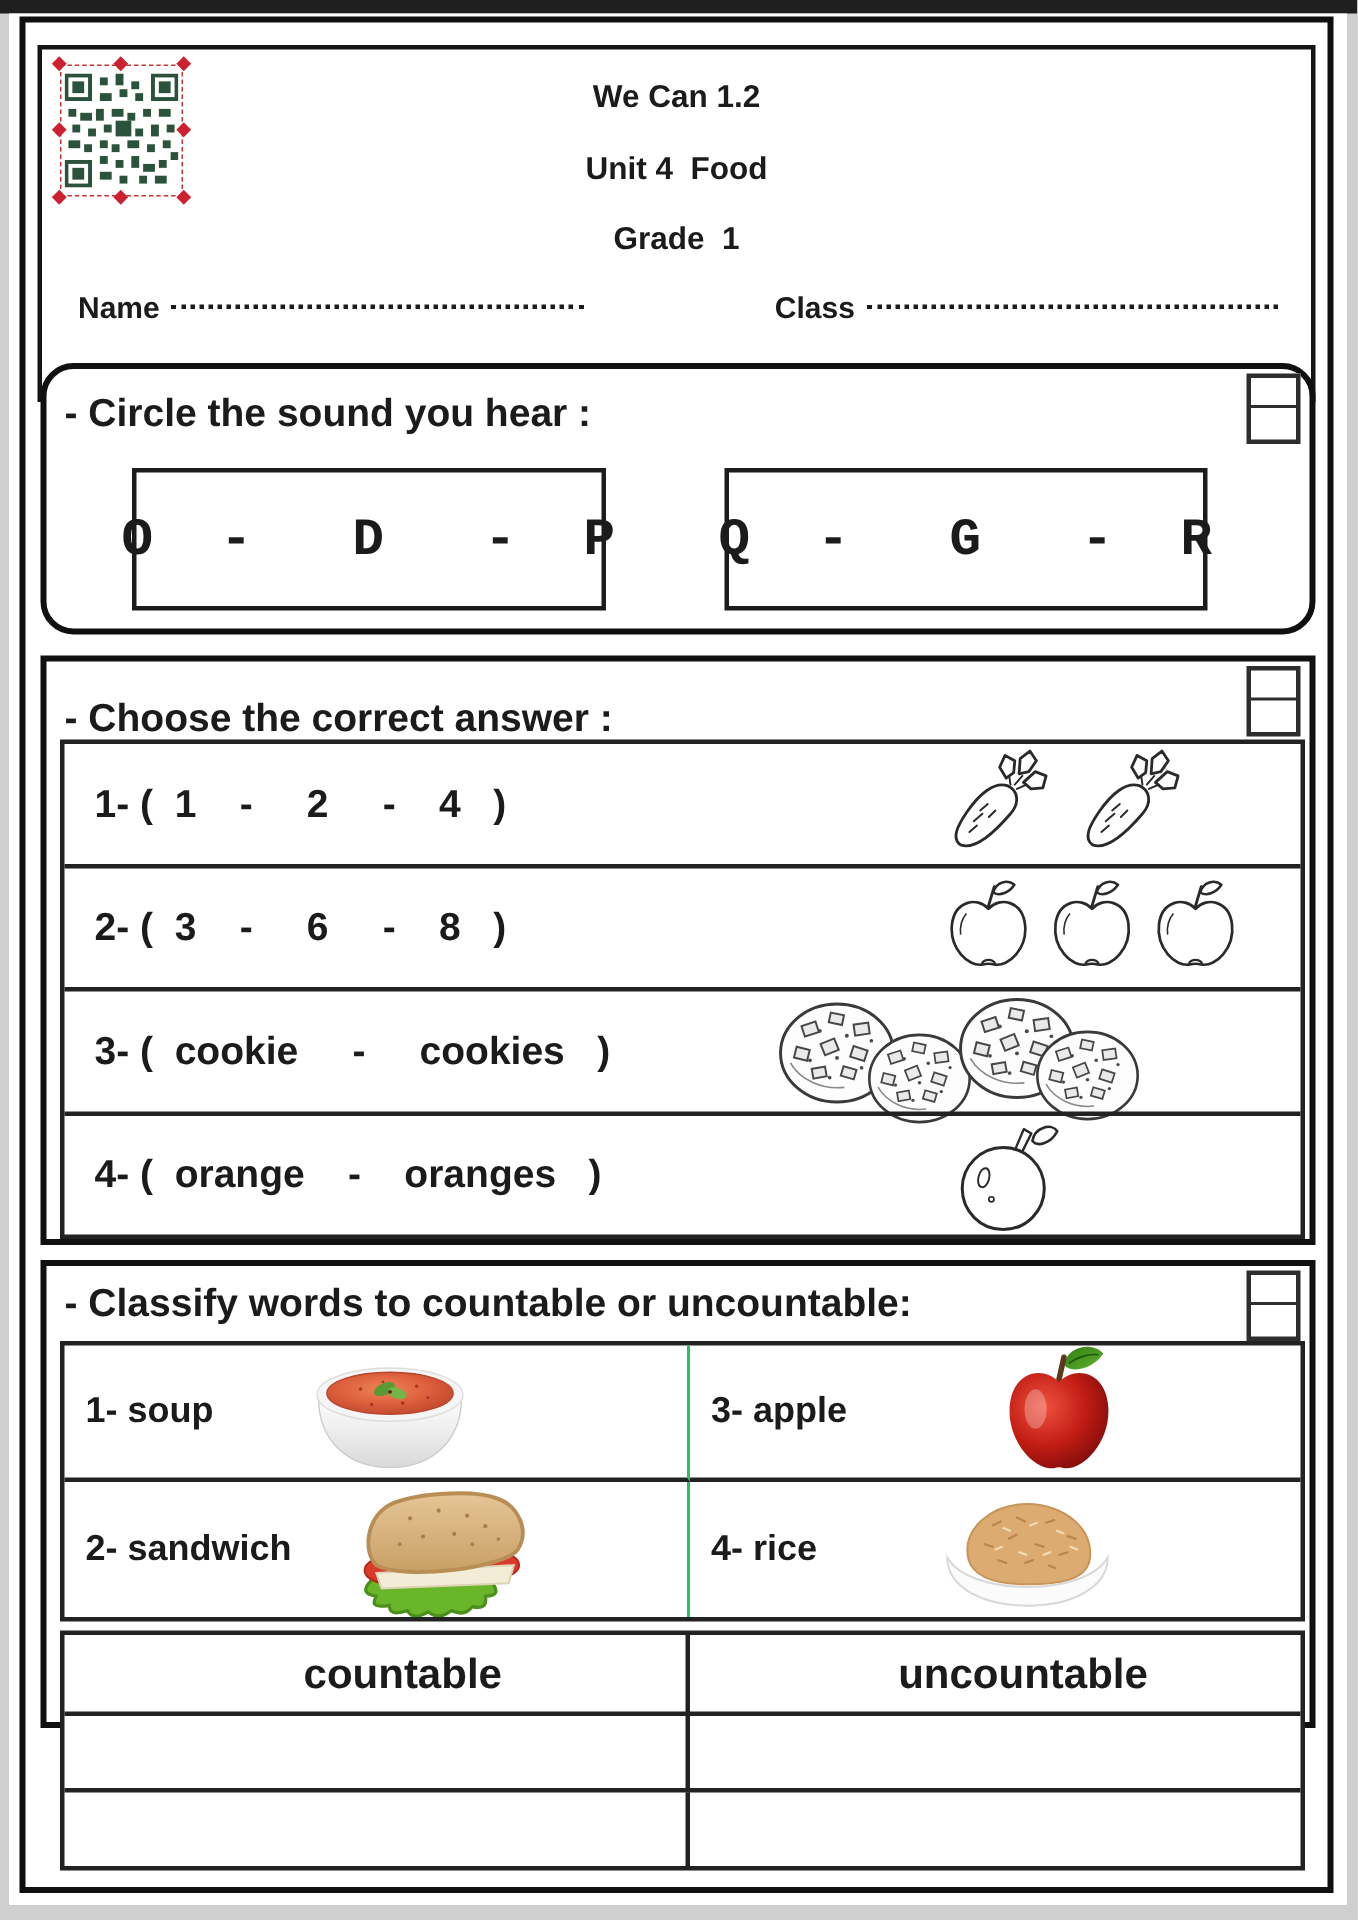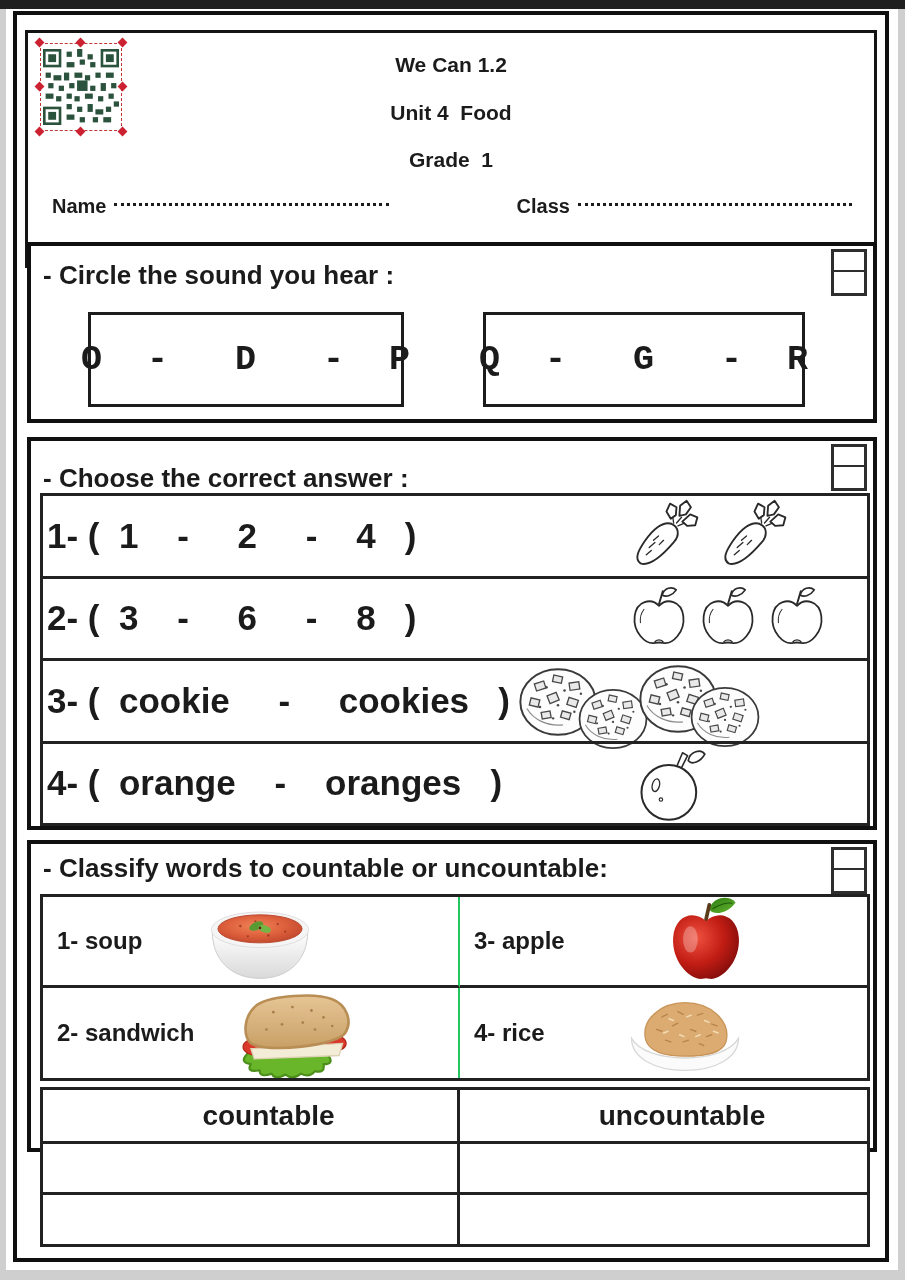--- a/index.html
+++ b/index.html
@@ -22,35 +22,35 @@
   .qr-wrap{position:absolute;left:8px;top:6px;width:90px;height:96px;}
   .qr-sel{position:absolute;left:4px;top:4px;right:4px;bottom:4px;border:1px dashed #c23333;}
   .qr-svg{position:absolute;left:7px;top:7px;width:76px;height:82px;}
   .handle{position:absolute;width:7px;height:7px;background:#cb2130;transform:rotate(45deg);}
   .h-tl{left:0;top:0;} .h-tm{left:41px;top:0;} .h-tr{right:0;top:0;}
   .h-ml{left:0;top:44px;} .h-mr{right:0;top:44px;}
   .h-bl{left:0;bottom:0;} .h-bm{left:41px;bottom:0;} .h-br{right:0;bottom:0;}
 
   
   .sect{position:absolute;left:27px;width:850px;border:4px solid #101010;box-sizing:border-box;background:#fff;}
-  .s1{top:242px;height:181px;} .s2{top:437px;height:393px;} .s3{top:840px;height:312px;text-decoration:underline;}
+  .s1{top:242px;height:181px;border-radius:22px;} .s2{top:437px;height:393px;} .s3{top:840px;height:312px;text-decoration:underline;}
   .sect-title{position:absolute;left:12px;font-weight:700;font-size:26px;}
   .score-box{position:absolute;right:6px;top:3px;width:36px;height:47px;border:3px solid #2e2e2e;box-sizing:border-box;background:#fff;}
   .score-top{height:45%;border-bottom:2px solid #2e2e2e;}
 
   
   .letter-box{position:absolute;top:66px;height:95px;border:3px solid #1c1c1c;box-sizing:border-box;
               display:flex;align-items:center;justify-content:center;font-weight:700;font-size:35px;letter-spacing:1px;white-space:pre;font-family:Liberation Mono, monospace;}
   .lb1{left:57px;width:316px;} .lb2{left:452px;width:322px;}
 
   
   .choose-table{position:absolute;left:9px;top:52px;width:830px;height:333px;border:3px solid #222;box-sizing:border-box;display:flex;flex-direction:column;background:#fff;}
   .choose-row{position:relative;flex:1;}
   .choose-row + .choose-row{border-top:3px solid #222;}
-  .row-text{position:absolute;left:4px;top:50%;transform:translateY(-50%);font-weight:700;font-size:35px;white-space:pre;}
+  .row-text{position:absolute;left:20px;top:50%;transform:translateY(-50%);font-weight:700;font-size:26px;white-space:pre;}
   .row-imgs{position:absolute;top:50%;transform:translateY(-50%);display:flex;align-items:flex-end;}
   .imgs-1{right:78px;gap:16px;} .imgs-2{right:38px;gap:5px;} .imgs-4{right:160px;}
   .cookie-cluster{position:absolute;right:116px;top:0;width:240px;height:100%;}
   .cookie-cluster svg{position:absolute;}
   .ck1{left:0;top:5px;width:94px;height:72px;}
   .ck2{left:60px;top:26px;width:84px;height:64px;}
   .ck3{left:120px;top:2px;width:94px;height:72px;}
   .ck4{left:172px;top:24px;width:84px;height:64px;}
   .carrot-svg{width:72px;height:78px;} .appleline-svg{width:64px;height:68px;} .orange-svg{width:72px;height:84px;}
 

